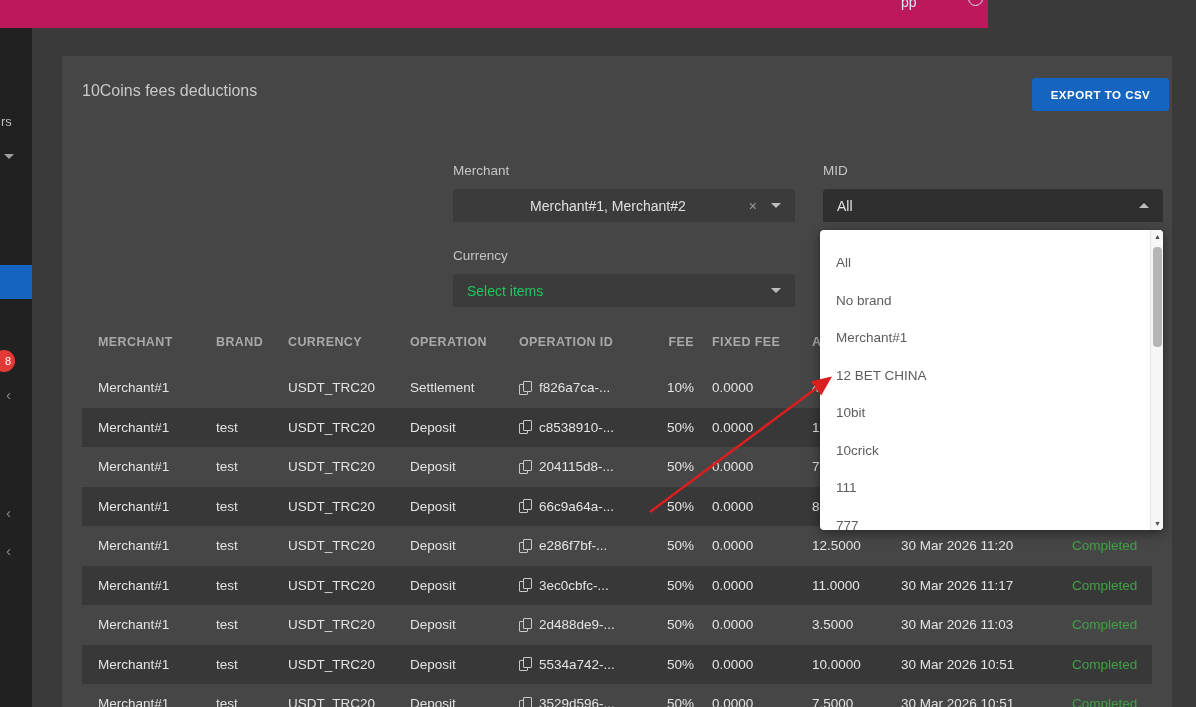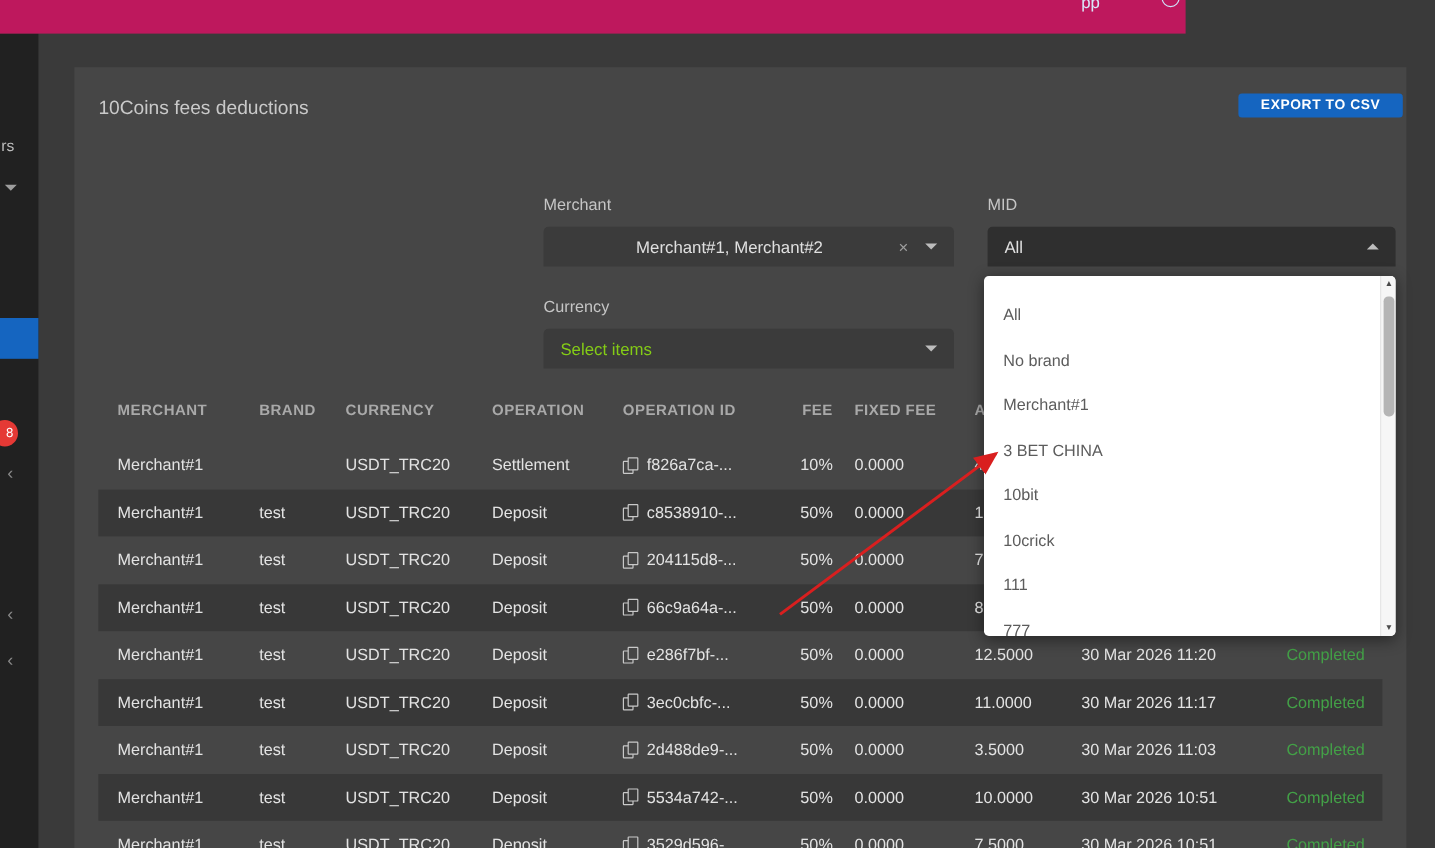--- a/index.html
+++ b/index.html
@@ -45,37 +45,37 @@
   .sb-chevron-left { position:absolute; left:6px; color:#8a8a8a; font-size:15px; }
   .sb-chevron-left.p1{ top:358px; } .sb-chevron-left.p2{ top:476px; } .sb-chevron-left.p3{ top:514px; }
 
   
   .card {
     position:absolute; left:62px; top:56px; width:1110px; height:651px;
     background:#464646; z-index:1;
   }
   .page-title { position:absolute; left:20px; top:26px; font-size:16px; color:#c9c9c9; }
   .export-btn {
-    position:absolute; left:970px; top:22px; width:137px; height:20px;
+    position:absolute; left:970px; top:22px; width:137px; height:33px;
     background:#1565c0; color:#fff; border:none; border-radius:3px;
     font-family:inherit; font-size:11.5px; font-weight:bold; letter-spacing:.5px;
     cursor:pointer;
   }
 
   
   .flt-label { position:absolute; font-size:13.5px; color:#c5c5c5; }
   .lb-merchant{ left:391px; top:107px; } .lb-mid{ left:761px; top:107px; } .lb-currency{ left:391px; top:192px; }
   .select {
     position:absolute; height:33px; background:#3b3b3b; border-radius:4px 4px 0 0;
     display:flex; align-items:center; font-size:14px; color:#e0e0e0;
     padding:0 14px; cursor:pointer;
   }
   .sel-merchant{ left:391px; top:133px; width:342px;text-align:center; }
   .sel-mid{ left:761px; top:133px; width:340px; background:#2f2f2f; }
-  .sel-currency{ left:391px; top:218px; width:342px; color:#84cc16;gap:19px; }
+  .sel-currency{ left:391px; top:218px; width:342px; color:#22c55e;gap:19px; }
   .sel-value{ flex:1 1 auto; white-space:nowrap; overflow:hidden; }
   .clear-x { color:#9e9e9e; font-size:14px; margin-right:14px; cursor:pointer; }
   .clear-x::before{ content:"\00D7"; }
   .caret-down {
     width:0; height:0; border-left:5px solid transparent; border-right:5px solid transparent;
     border-top:5px solid #bdbdbd; cursor:pointer;
   }
   .caret-up {
     width:0; height:0; border-left:5px solid transparent; border-right:5px solid transparent;
     border-bottom:5px solid #bdbdbd; cursor:pointer;
@@ -326,21 +326,21 @@
         <span class="cell c-date">30 Mar 2026 10:51</span>
         <span class="cell c-status">Completed</span>
       </div>
     </div>
 
   <div class="dropdown">
     <div>
         <div class="dd-item">All</div>
         <div class="dd-item">No brand</div>
         <div class="dd-item">Merchant#1</div>
-        <div class="dd-item">3 BET CHINA</div>
+        <div class="dd-item">12 BET CHINA</div>
         <div class="dd-item">10bit</div>
         <div class="dd-item">10crick</div>
         <div class="dd-item">111</div>
         <div class="dd-item">777</div>
       </div>
     <div class="dd-scroll">
       <span class="dd-arrow up"></span>
       <span class="dd-arrow down"></span>
       <span class="dd-thumb"></span>
     </div>

